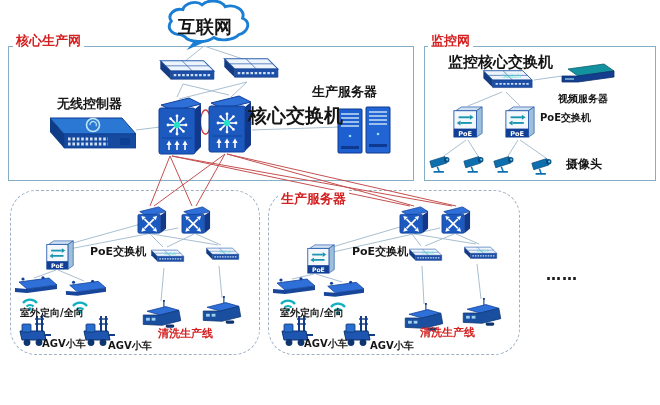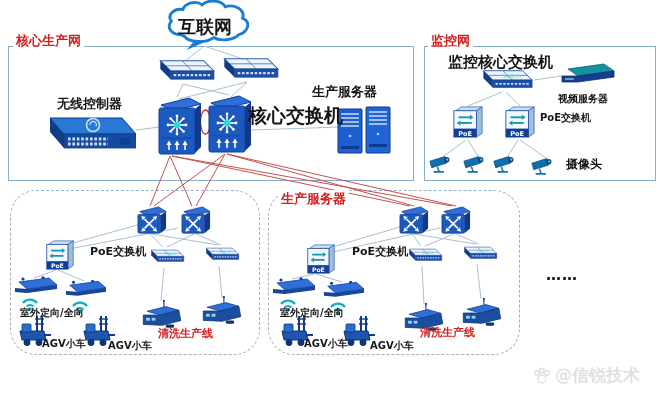--- a/index.html
+++ b/index.html
@@ -470,20 +470,14 @@
   </div>
   <div class="dev" style="left:460px;top:298px;width:44px;height:30px">
     <svg viewBox="0 0 44 32">
         <use href="#s-machine"></use>
       </svg>
   </div>
   <div class="lbl red" style="left:420px;top:327px;font-size:11px">清洗生产线</div>
 
   <div class="ellipsis" style="left:546px;top:266px">……</div>
 
-  <div class="watermark" style="left:532px;top:364px">
-    <svg width="20" height="20" viewBox="0 0 20 20">
-        <use href="#s-paw"></use>
-      </svg>
-    <span>@信锐技术</span>
-  </div>
 
 </div>
 
 </body></html>

